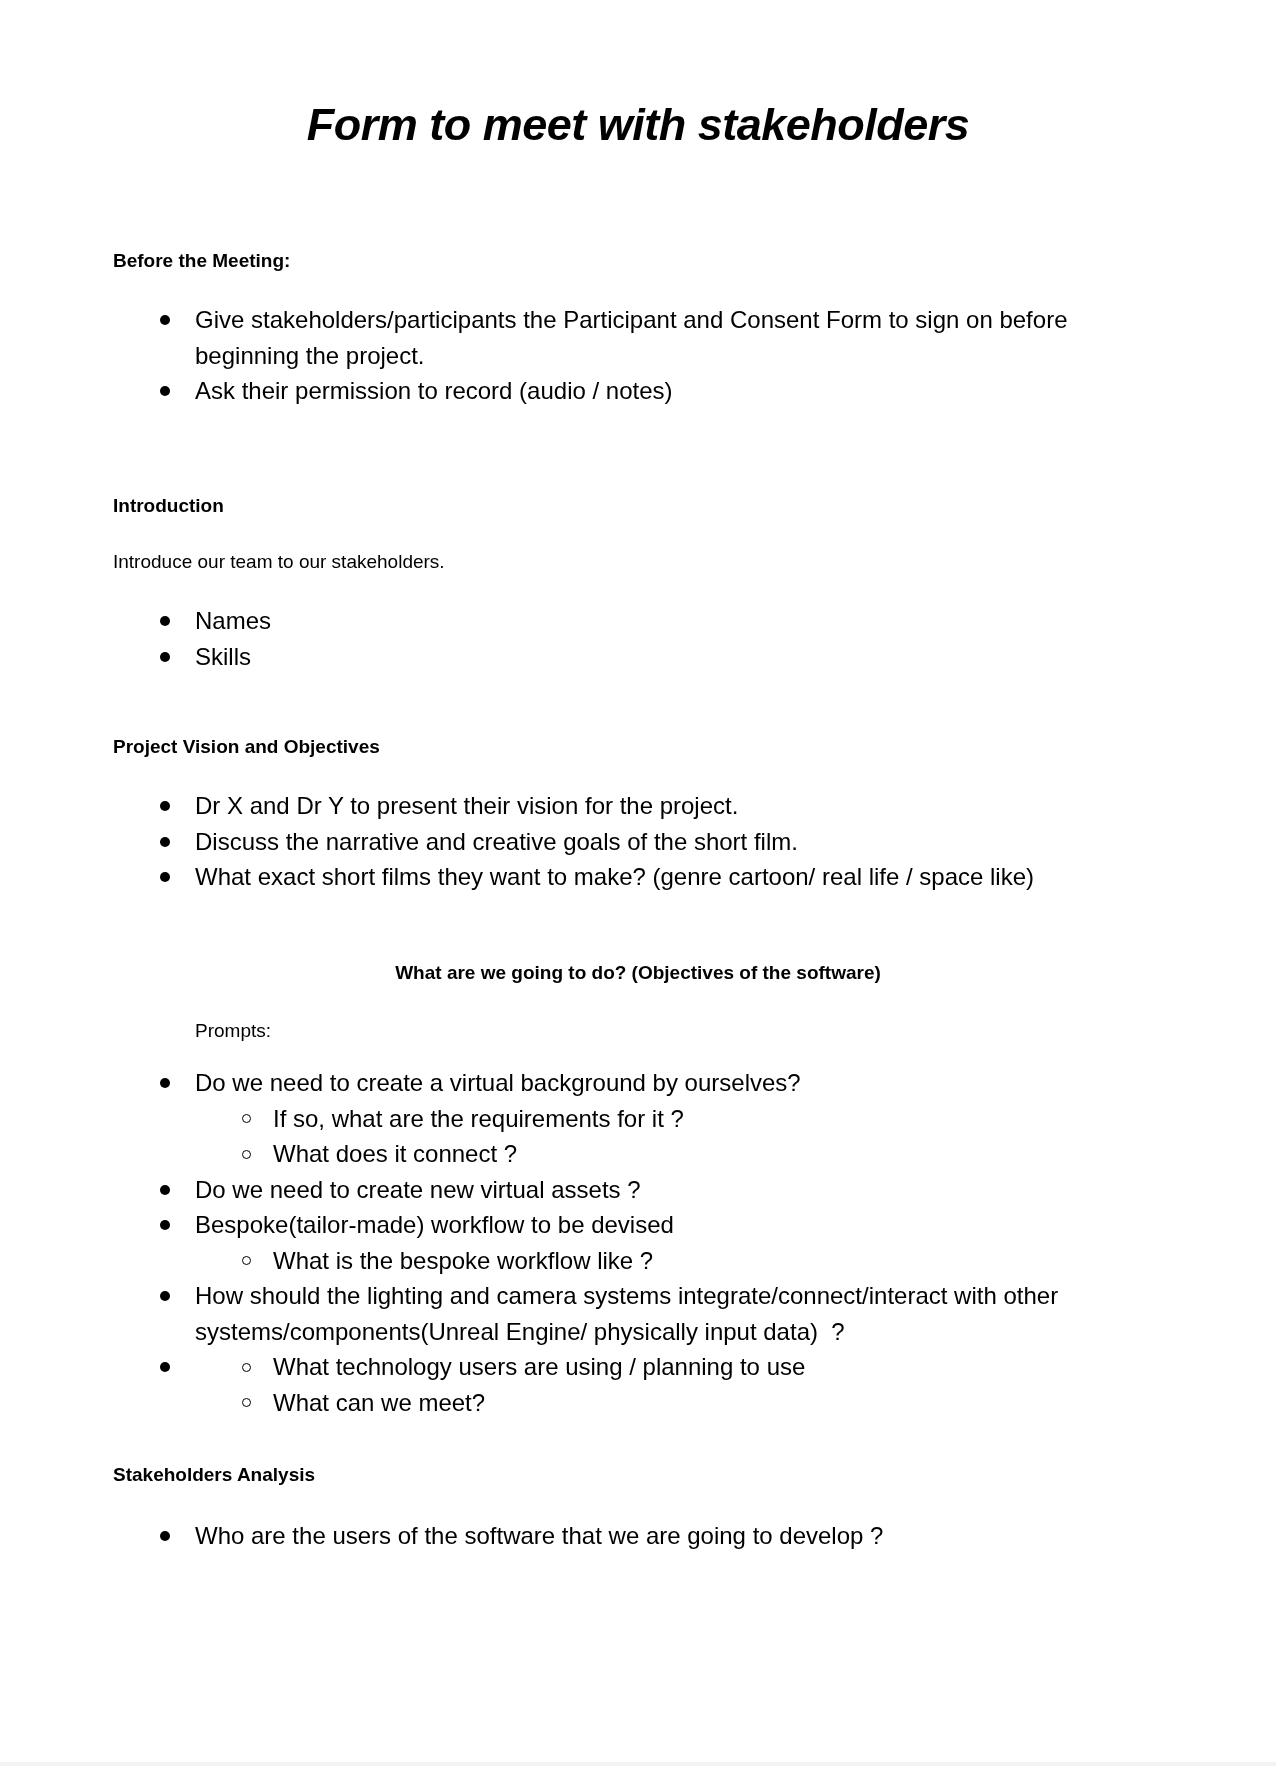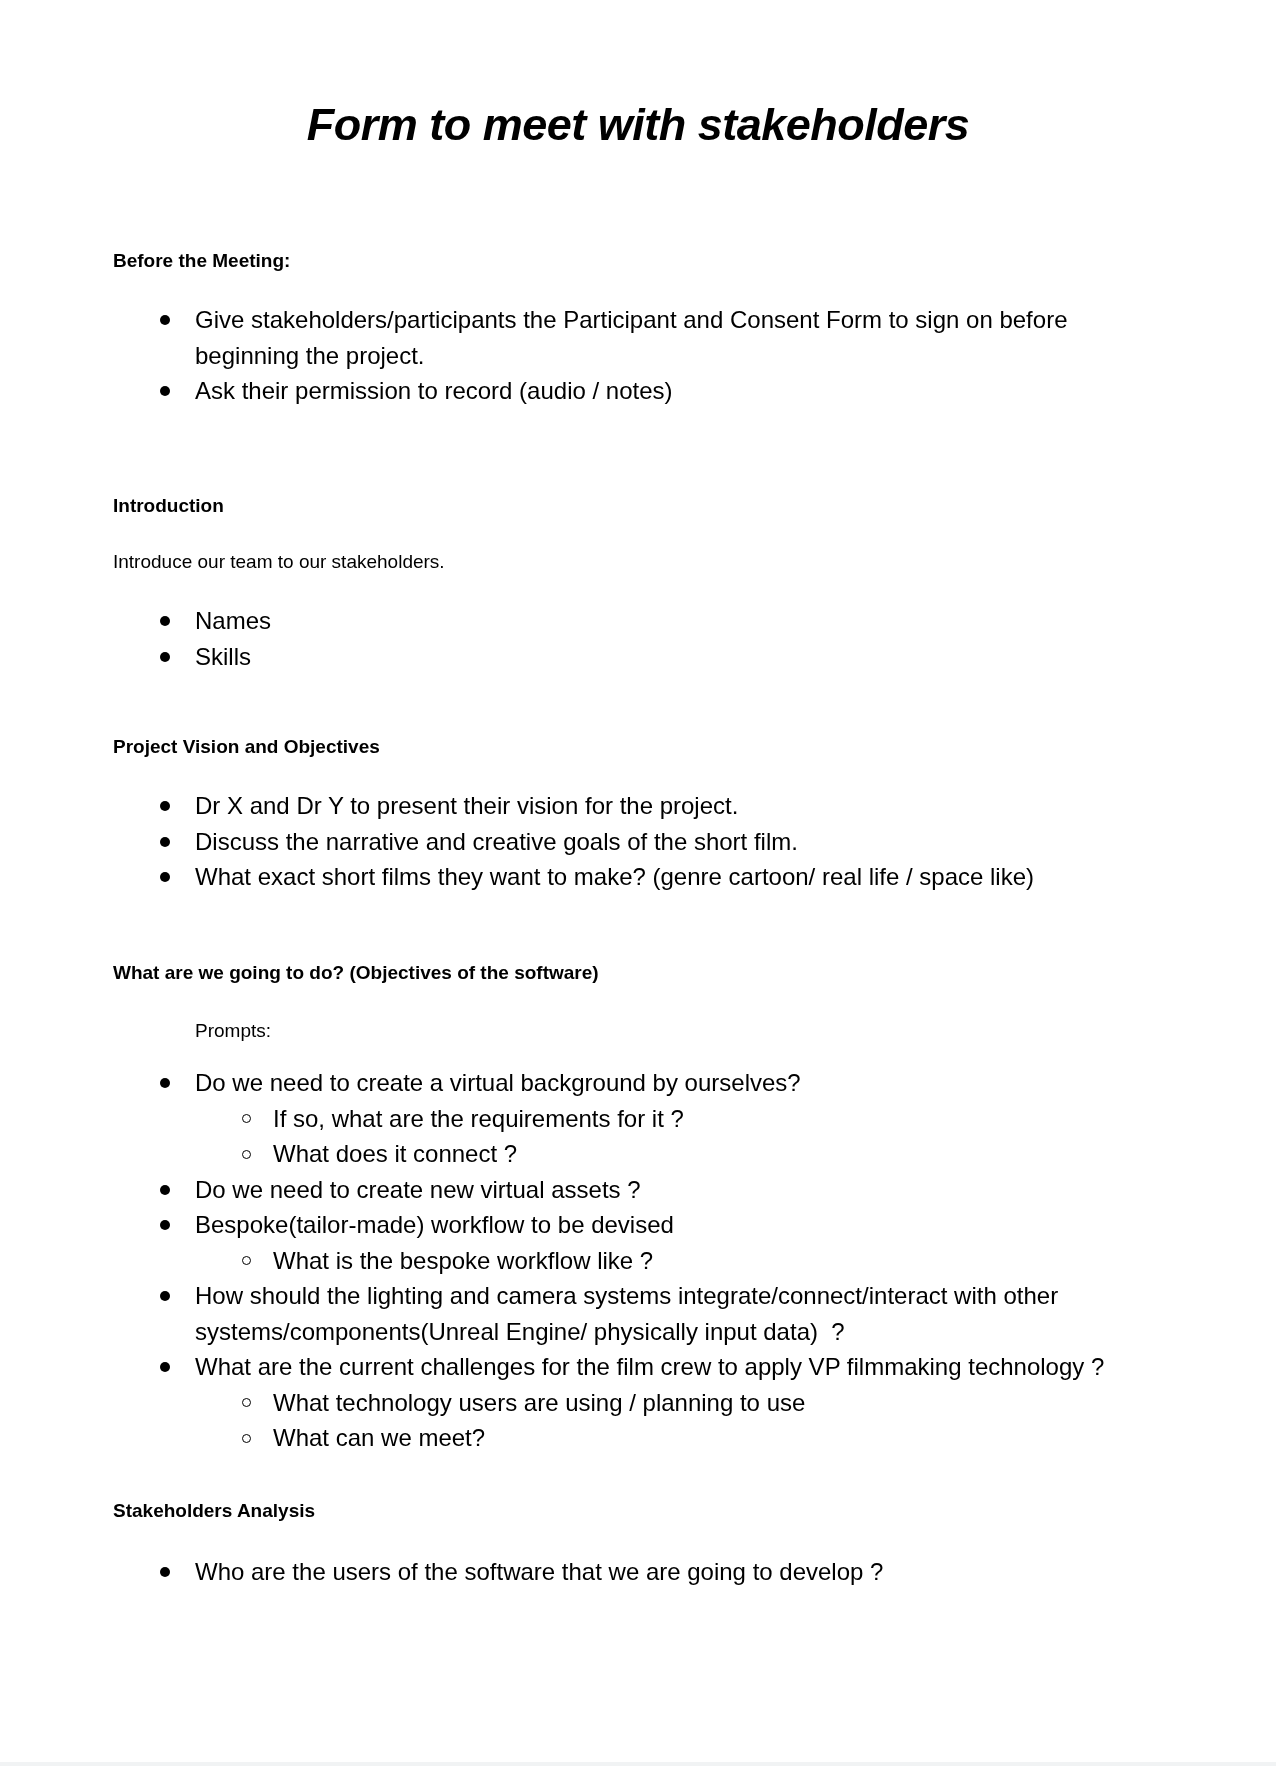--- a/index.html
+++ b/index.html
@@ -83,21 +83,21 @@
   }
 
   
   .h-s0  { margin-top: 91px; }
   .ul-s0 { margin-top: 23px; }
   .h-s1  { margin-top: 79px; }
   .p-s1  { margin-top: 20px; }
   .ul-s1 { margin-top: 24px; }
   .h-s2  { margin-top: 55px; }
   .ul-s2 { margin-top: 23px; }
-  .h-s3  { margin-top: 60px; }
+  .h-s3  { margin-top: 60px; text-align: center; }
   .p-s3  { margin-top: 22px; }
   .ul-s3 { margin-top: 17px; }
   .h-s4  { margin-top: 37px; }
   .ul-s4 { margin-top: 25px; }
 
   .page-bottom-edge {
     position: absolute;
     left: 0;
     bottom: 0;
     width: 100%;
@@ -164,21 +164,20 @@
     <div class="li">
       <span class="li-text">Bespoke(tailor-made) workflow to be devised</span>
       <div class="subli">
         <span class="li-text">What is the bespoke workflow like ?</span>
       </div>
     </div>
     <div class="li">
       <span class="li-text">How should the lighting and camera systems integrate/connect/interact with other systems/components(Unreal Engine/ physically input data)  ?</span>
     </div>
     <div class="li">
-      <span class="li-text">What are the current challenges for the film crew to apply VP filmmaking technology ?</span>
       <div class="subli">
         <span class="li-text">What technology users are using / planning to use</span>
       </div>
       <div class="subli">
         <span class="li-text">What can we meet?</span>
       </div>
     </div>
   </div>
 
   <h2 class="doc-h h-s4">Stakeholders Analysis</h2>

